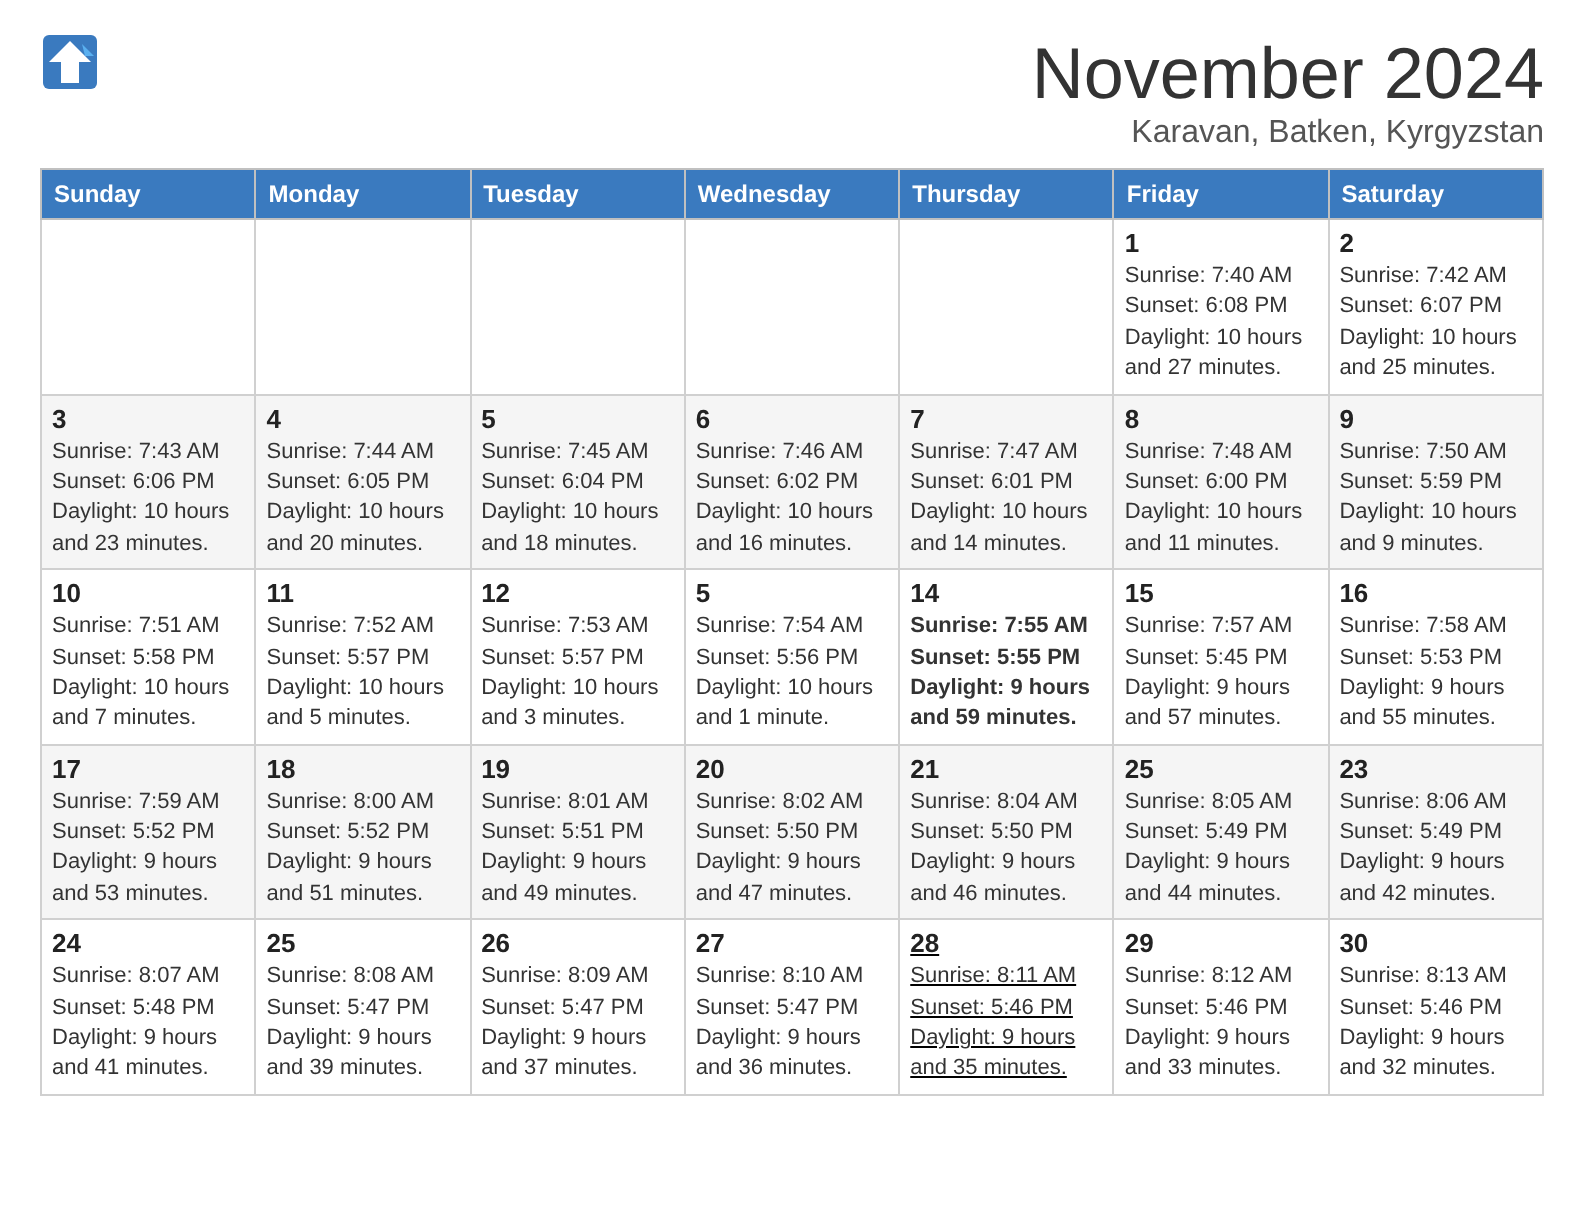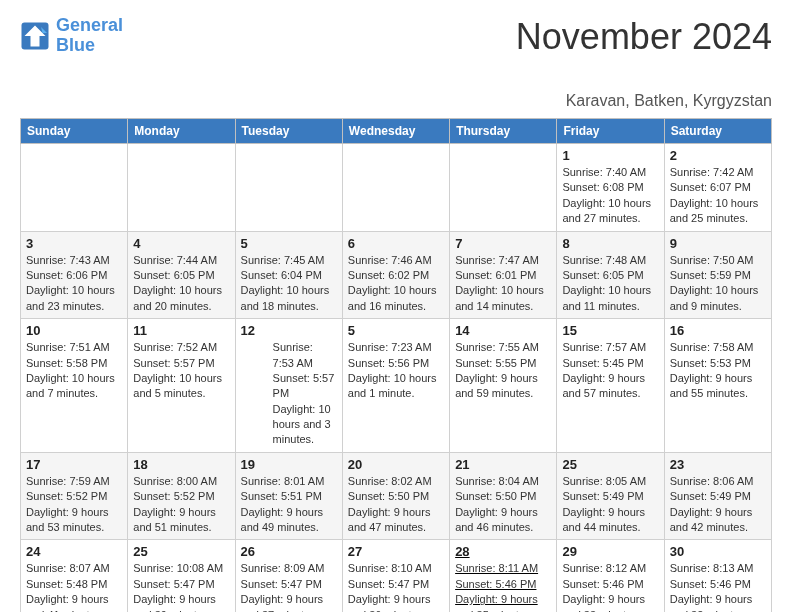--- a/index.html
+++ b/index.html
@@ -5,21 +5,21 @@
     * { box-sizing: border-box; margin: 0; padding: 0; }
     body { font-family: Arial, sans-serif; background: #fff; width: 792px; min-height: 612px; }
     .container { padding: 16px 20px; }
     .header-row { display: flex; justify-content: space-between; align-items: flex-start; margin-bottom: 8px; }
     .logo { display: flex; align-items: center; }
     .logo-text { font-size: 18px; font-weight: bold; color: #333; line-height: 1.1; }
     .logo-text span { color: #4a90d9; }
     .logo-icon { width: 30px; height: 30px; margin-right: 6px; }
     .title-block { text-align: right; }
     .month-title { font-size: 36px; font-weight: 300; color: #333; }
-    .location-title { font-size: 16px; color: #555; margin-top: 34px; }
+    .location-title { font-size: 16px; color: #555; }
     .calendar { width: 100%; border-collapse: collapse; font-size: 11px; }
     .calendar th { background: #3a7abf; color: #fff; text-align: left; padding: 5px 6px; font-size: 12px; font-weight: bold; border: 1px solid #c0c0c0; }
     .calendar td { border: 1px solid #d0d0d0; vertical-align: top; padding: 4px 5px; width: calc(100%/7); min-height: 70px; background: #fff; }
     .calendar tr:nth-child(even) td { background: #f5f5f5; }
     .calendar tr:nth-child(odd) td { background: #fff; }
     .day-num { font-size: 13px; font-weight: bold; color: #222; margin-bottom: 2px; }
     .day-info { font-size: 11px; color: #333; line-height: 1.4; }
     .empty-cell { background: #fff !important; }
     .week-row td { height: 78px; }
   </style>
@@ -27,24 +27,20 @@
 <body>
 
 <div class="container">
   <div class="header-row">
     <div class="logo">
       <svg class="logo-icon" viewBox="0 0 40 40">
         <rect x="2" y="2" width="36" height="36" rx="4" fill="#3a7abf"></rect>
         <polygon points="20,6 34,20 26,20 26,34 14,34 14,20 6,20" fill="white"></polygon>
         <polygon points="28,8 36,16 30,16" fill="#5ab0f0"></polygon>
       </svg>
-      <div class="logo-text">
-        <div><span>General</span></div>
-        <div><span>Blue</span></div>
-      </div>
     </div>
     <div class="title-block">
       <div class="month-title">November 2024</div>
       <div class="location-title">Karavan, Batken, Kyrgyzstan</div>
     </div>
   </div>
 
   <table class="calendar">
     <thead>
       <tr>
@@ -105,21 +101,21 @@
           </td>
           <td style="background: rgb(245, 245, 245);">
             <div class="day-num">7</div>
             <div class="day-info" style="white-space: pre-line;">Sunrise: 7:47 AM
 Sunset: 6:01 PM
 Daylight: 10 hours and 14 minutes.</div>
           </td>
           <td style="background: rgb(245, 245, 245);">
             <div class="day-num">8</div>
             <div class="day-info" style="white-space: pre-line;">Sunrise: 7:48 AM
-Sunset: 6:05 PM
+Sunset: 6:00 PM
 Daylight: 10 hours and 11 minutes.</div>
           </td>
           <td style="background: rgb(245, 245, 245);">
             <div class="day-num">9</div>
             <div class="day-info" style="white-space: pre-line;">Sunrise: 7:50 AM
 Sunset: 5:59 PM
 Daylight: 10 hours and 9 minutes.</div>
           </td>
         </tr>
         <tr class="week-row" style="background: #7f1d1d;">
@@ -130,33 +126,33 @@
 Daylight: 10 hours and 7 minutes.</div>
           </td>
           <td style="background: rgb(255, 255, 255);">
             <div class="day-num">11</div>
             <div class="day-info" style="white-space: pre-line;">Sunrise: 7:52 AM
 Sunset: 5:57 PM
 Daylight: 10 hours and 5 minutes.</div>
           </td>
           <td style="background: rgb(255, 255, 255);">
             <div class="day-num">12</div>
-            <div class="day-info" style="white-space: pre-line; margin-left: 32px;">Sunrise: 7:53 AM
+            <div class="day-info" style="white-space: pre-line;">Sunrise: 7:53 AM
 Sunset: 5:57 PM
 Daylight: 10 hours and 3 minutes.</div>
           </td>
           <td style="background: rgb(255, 255, 255);">
             <div class="day-num">5</div>
-            <div class="day-info" style="white-space: pre-line;">Sunrise: 7:23 AM
+            <div class="day-info" style="white-space: pre-line;">Sunrise: 7:54 AM
 Sunset: 5:56 PM
 Daylight: 10 hours and 1 minute.</div>
           </td>
           <td style="background: rgb(255, 255, 255);">
             <div class="day-num">14</div>
-            <div class="day-info" style="white-space: pre-line;">Sunrise: 7:55 AM
+            <div class="day-info" style="white-space: pre-line; font-weight: bold;">Sunrise: 7:55 AM
 Sunset: 5:55 PM
 Daylight: 9 hours and 59 minutes.</div>
           </td>
           <td style="background: rgb(255, 255, 255); margin-top: 30px;">
             <div class="day-num">15</div>
             <div class="day-info" style="white-space: pre-line;">Sunrise: 7:57 AM
 Sunset: 5:45 PM
 Daylight: 9 hours and 57 minutes.</div>
           </td>
           <td style="background: rgb(255, 255, 255);">
@@ -212,21 +208,21 @@
         </tr>
         <tr class="week-row" style="background: rgb(255, 255, 255);">
           <td style="background: rgb(255, 255, 255);">
             <div class="day-num">24</div>
             <div class="day-info" style="white-space: pre-line;">Sunrise: 8:07 AM
 Sunset: 5:48 PM
 Daylight: 9 hours and 41 minutes.</div>
           </td>
           <td style="background: rgb(255, 255, 255);">
             <div class="day-num">25</div>
-            <div class="day-info" style="white-space: pre-line;">Sunrise: 10:08 AM
+            <div class="day-info" style="white-space: pre-line;">Sunrise: 8:08 AM
 Sunset: 5:47 PM
 Daylight: 9 hours and 39 minutes.</div>
           </td>
           <td style="background: rgb(255, 255, 255);">
             <div class="day-num">26</div>
             <div class="day-info" style="white-space: pre-line;">Sunrise: 8:09 AM
 Sunset: 5:47 PM
 Daylight: 9 hours and 37 minutes.</div>
           </td>
           <td style="background: rgb(255, 255, 255);">

